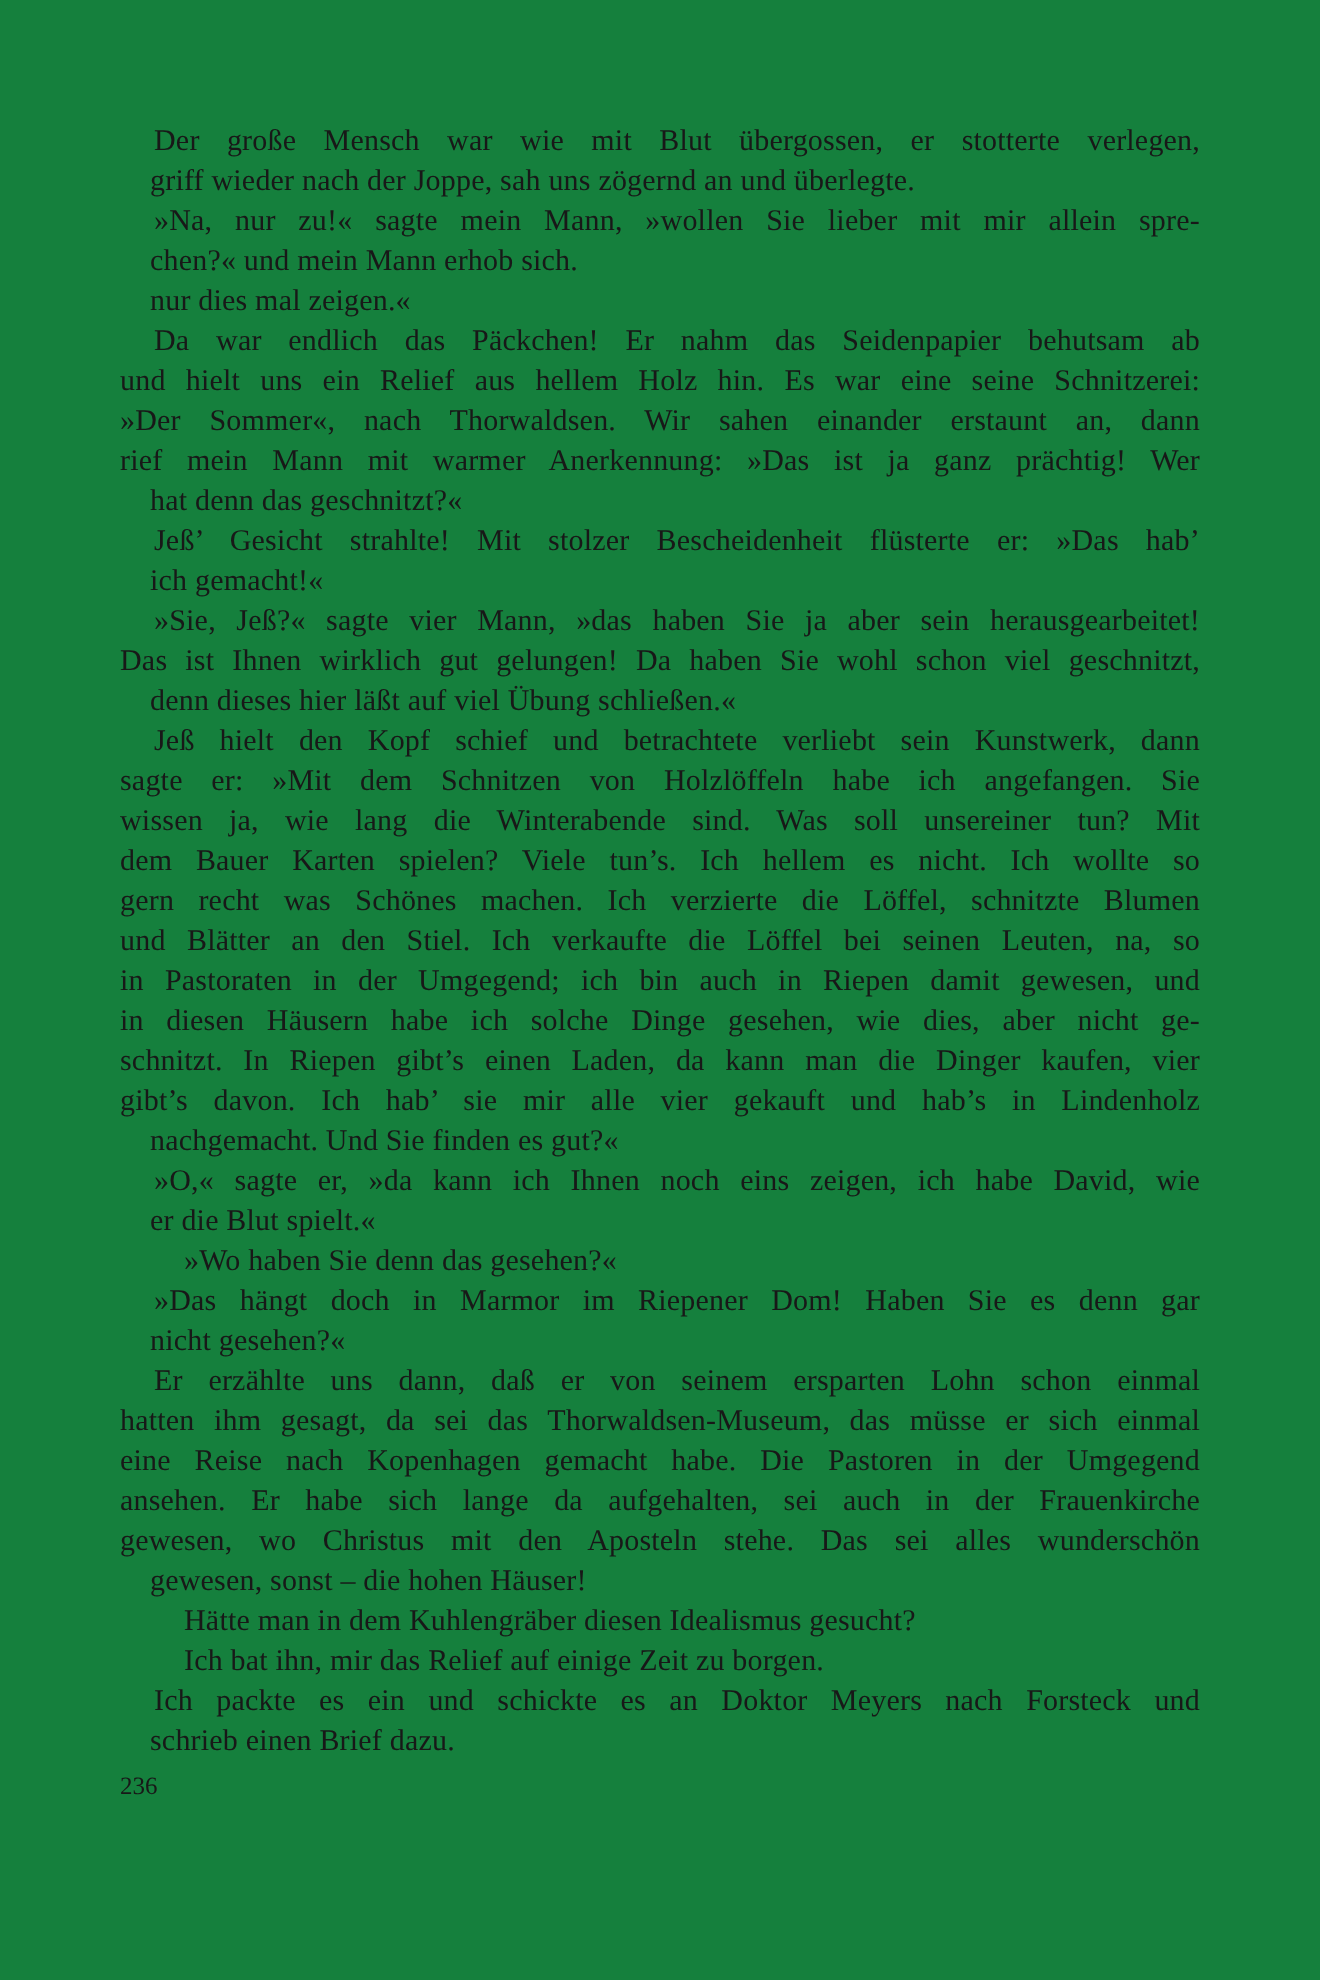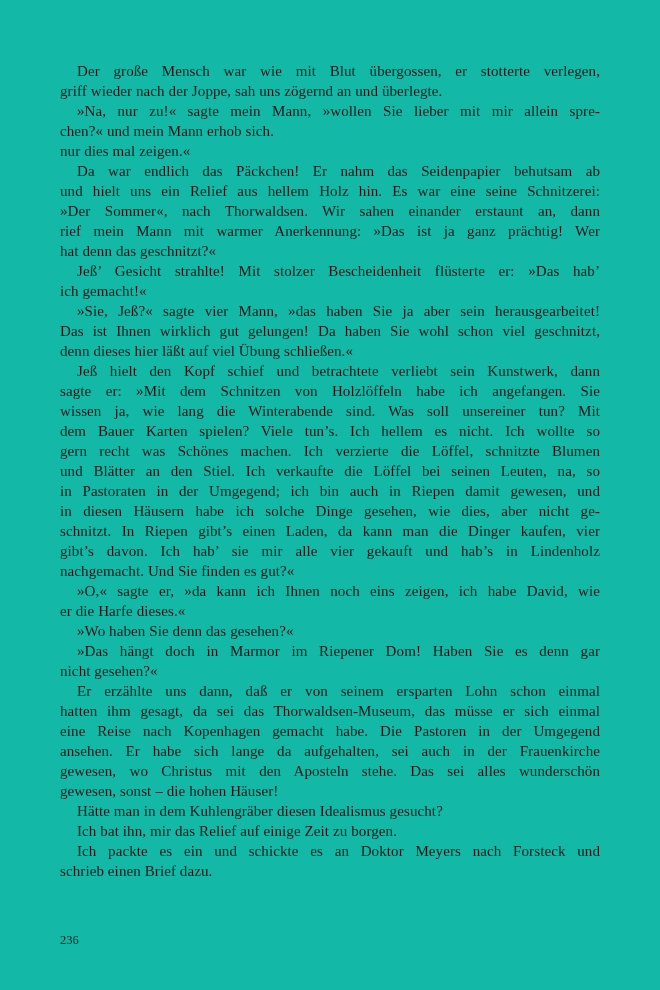--- a/index.html
+++ b/index.html
@@ -4,21 +4,21 @@
 <style>
   html, body {
     margin: 0;
     padding: 0;
     background: #ffffff;
   }
   .book-page {
     position: relative;
     width: 660px;
     height: 990px;
-    background: #14b8a6;
+    background: #15803d;
     font-family: "Liberation Serif", serif;
     color: #181818;
     overflow: hidden;
   }
   .text-block {
     position: absolute;
     left: 60px;
     top: 61px;
     width: 540px;
   }
@@ -30,25 +30,26 @@
     text-align-last: justify;
     white-space: nowrap;
     letter-spacing: 0.1px;
   }
   .line.indent {
     padding-left: 17px;
   }
   .line.last {
     text-align: left;
     text-align-last: left;
+    margin-left: 15px;
   }
   .page-number {
     position: absolute;
     left: 60px;
-    top: 932px;
+    top: 885px;
     font-size: 12.5px;
     line-height: 16px;
     color: #181818;
   }
 </style>
 </head>
 <body>
 
 <div class="book-page">
   <div class="text-block">
@@ -72,21 +73,21 @@
     <div class="line">wissen ja, wie lang die Winterabende sind. Was soll unsereiner tun? Mit</div>
     <div class="line">dem Bauer Karten spielen? Viele tun’s. Ich hellem es nicht. Ich wollte so</div>
     <div class="line">gern recht was Schönes machen. Ich verzierte die Löffel, schnitzte Blumen</div>
     <div class="line">und Blätter an den Stiel. Ich verkaufte die Löffel bei seinen Leuten, na, so</div>
     <div class="line">in Pastoraten in der Umgegend; ich bin auch in Riepen damit gewesen, und</div>
     <div class="line">in diesen Häusern habe ich solche Dinge gesehen, wie dies, aber nicht ge-</div>
     <div class="line">schnitzt. In Riepen gibt’s einen Laden, da kann man die Dinger kaufen, vier</div>
     <div class="line">gibt’s davon. Ich hab’ sie mir alle vier gekauft und hab’s in Lindenholz</div>
     <div class="line last">nachgemacht. Und Sie finden es gut?«</div>
     <div class="line indent">»O,« sagte er, »da kann ich Ihnen noch eins zeigen, ich habe David, wie</div>
-    <div class="line last">er die Harfe dieses.«</div>
+    <div class="line last">er die Blut spielt.«</div>
     <div class="line indent last">»Wo haben Sie denn das gesehen?«</div>
     <div class="line indent">»Das hängt doch in Marmor im Riepener Dom! Haben Sie es denn gar</div>
     <div class="line last">nicht gesehen?«</div>
     <div class="line indent">Er erzählte uns dann, daß er von seinem ersparten Lohn schon einmal</div>
     <div class="line">hatten ihm gesagt, da sei das Thorwaldsen-Museum, das müsse er sich einmal</div>
     <div class="line">eine Reise nach Kopenhagen gemacht habe. Die Pastoren in der Umgegend</div>
     <div class="line">ansehen. Er habe sich lange da aufgehalten, sei auch in der Frauenkirche</div>
     <div class="line">gewesen, wo Christus mit den Aposteln stehe. Das sei alles wunderschön</div>
     <div class="line last">gewesen, sonst – die hohen Häuser!</div>
     <div class="line indent last">Hätte man in dem Kuhlengräber diesen Idealismus gesucht?</div>

